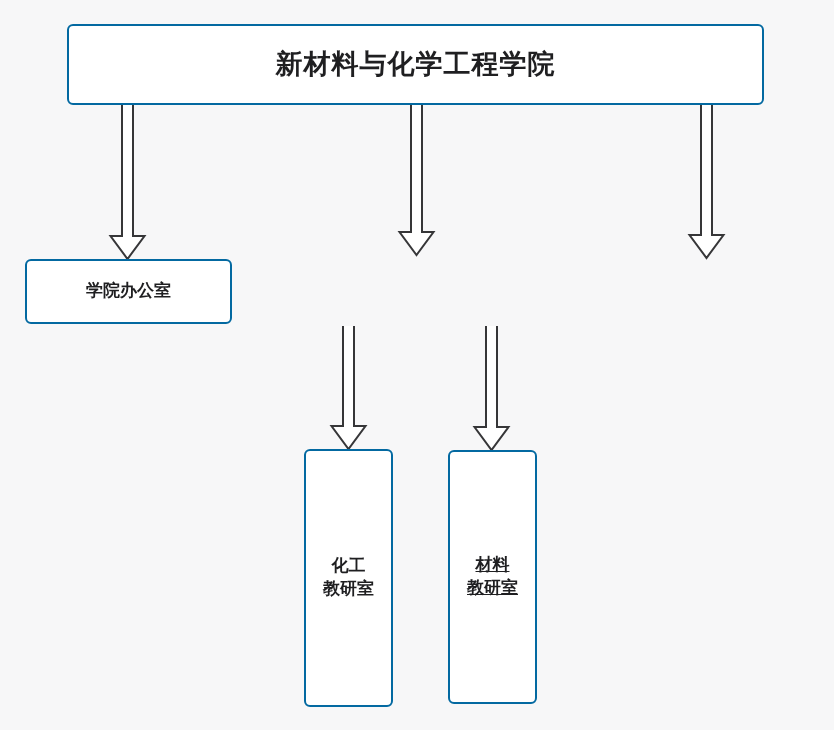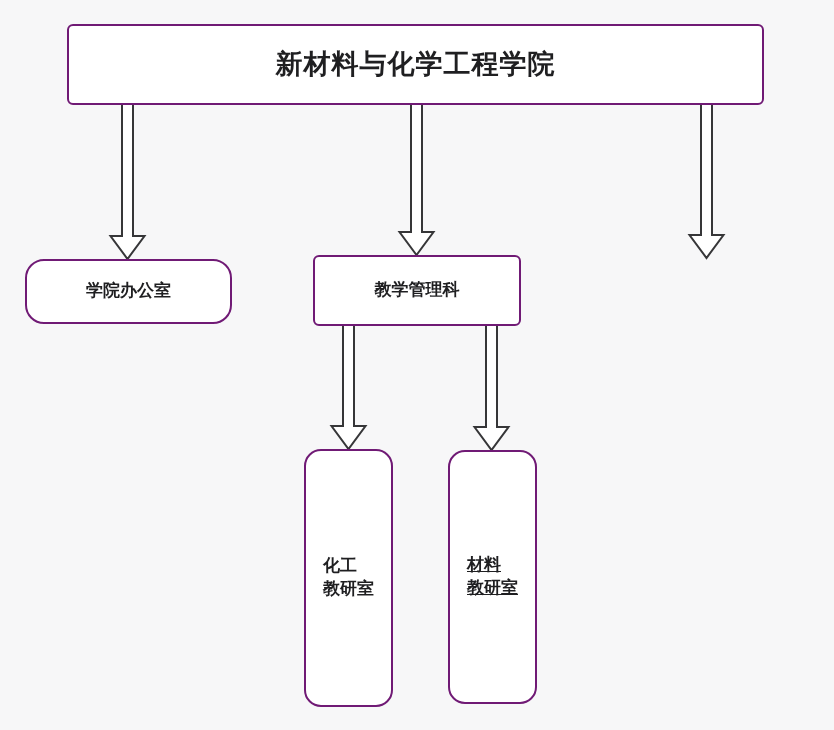--- a/index.html
+++ b/index.html
@@ -17,43 +17,42 @@
   #chart-root {
     position: relative;
     width: 834px;
     height: 730px;
     background: #f7f7f8;
   }
   .node {
     position: absolute;
     box-sizing: border-box;
     background: #ffffff;
-    border: 2px solid #701a75;
+    border: 2px solid #0369a1;
     border-radius: 6px;
     display: flex;
     align-items: center;
     justify-content: center;
-    text-align: left;
+    text-align: center;
     color: #1f1f21;
     line-height: 1.35;
     white-space: pre-line;
   }
   .node-root {
     font-size: 27px;
     font-weight: bold;
     letter-spacing: 1px;
   }
   .node-dept {
     font-size: 17px;
     font-weight: bold;
   }
   .node-lab {
     font-size: 17px;
     font-weight: bold;
-    border-radius: 17px;
   }
   .arrow-layer {
     position: absolute;
     left: 0;
     top: 0;
     width: 834px;
     height: 730px;
     pointer-events: none;
   }
 </style>
@@ -65,23 +64,22 @@
   <svg class="arrow-layer" id="arrow-layer" viewBox="0 0 834 730" xmlns="http://www.w3.org/2000/svg">
       <path d="M 122 105 L 122 236 L 110.5 236 L 127.5 259 L 144.5 236 L 133 236 L 133 105" fill="#ffffff" stroke="#363638" stroke-width="2" stroke-linejoin="miter" stroke-linecap="butt"></path>
       <path d="M 411 105 L 411 232 L 399.5 232 L 416.5 255 L 433.5 232 L 422 232 L 422 105" fill="#ffffff" stroke="#363638" stroke-width="2" stroke-linejoin="miter" stroke-linecap="butt"></path>
       <path d="M 701 105 L 701 235 L 689.5 235 L 706.5 258 L 723.5 235 L 712 235 L 712 105" fill="#ffffff" stroke="#363638" stroke-width="2" stroke-linejoin="miter" stroke-linecap="butt"></path>
       <path d="M 343 326 L 343 426 L 331.5 426 L 348.5 449 L 365.5 426 L 354 426 L 354 326" fill="#ffffff" stroke="#363638" stroke-width="2" stroke-linejoin="miter" stroke-linecap="butt"></path>
       <path d="M 486 326 L 486 427 L 474.5 427 L 491.5 450 L 508.5 427 L 497 427 L 497 326" fill="#ffffff" stroke="#363638" stroke-width="2" stroke-linejoin="miter" stroke-linecap="butt"></path>
     </svg>
 
   <div class="node node-root" id="node-root" style="left: 67px; top: 24px; width: 697px; height: 81px;">新材料与化学工程学院</div>
 
-  <div class="node node-dept" id="node-office" style="left: 25px; top: 259px; width: 207px; height: 65px; border-radius: 19px;">学院办公室</div>
+  <div class="node node-dept" id="node-office" style="left: 25px; top: 259px; width: 207px; height: 65px;">学院办公室</div>
 
-  <div class="node node-dept" id="node-teaching" style="left: 313px; top: 255px; width: 208px; height: 71px;">教学管理科</div>
 
 
   <div class="node node-lab" id="node-chemlab" style="left: 304px; top: 449px; width: 89px; height: 258px;">化工
 教研室</div>
 
   <div class="node node-lab" id="node-matlab" style="left: 448px; top: 450px; width: 89px; height: 254px; text-decoration: underline;">材料
 教研室</div>
 
 </div>
 

